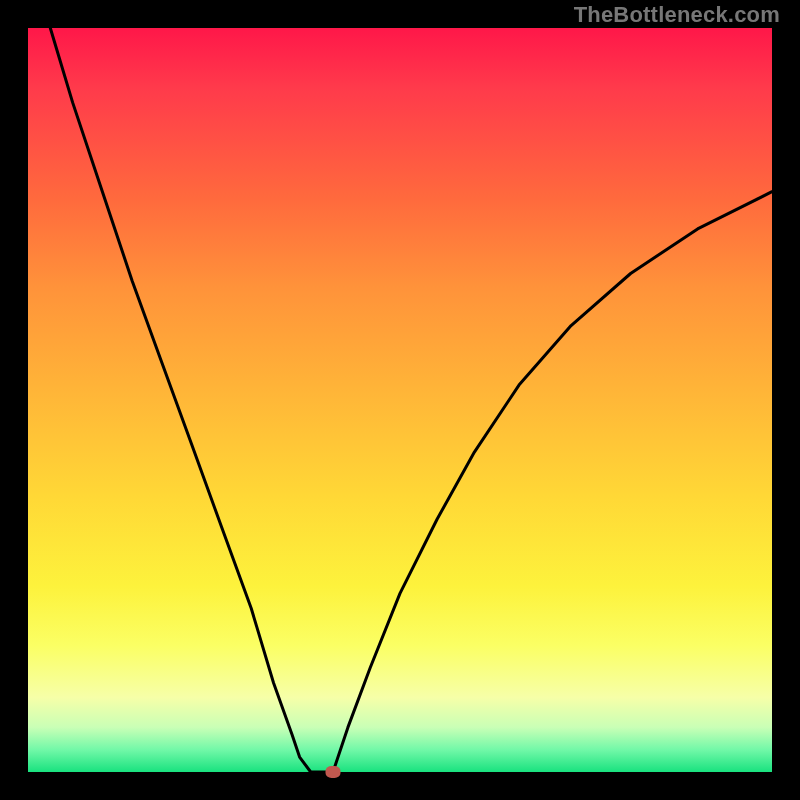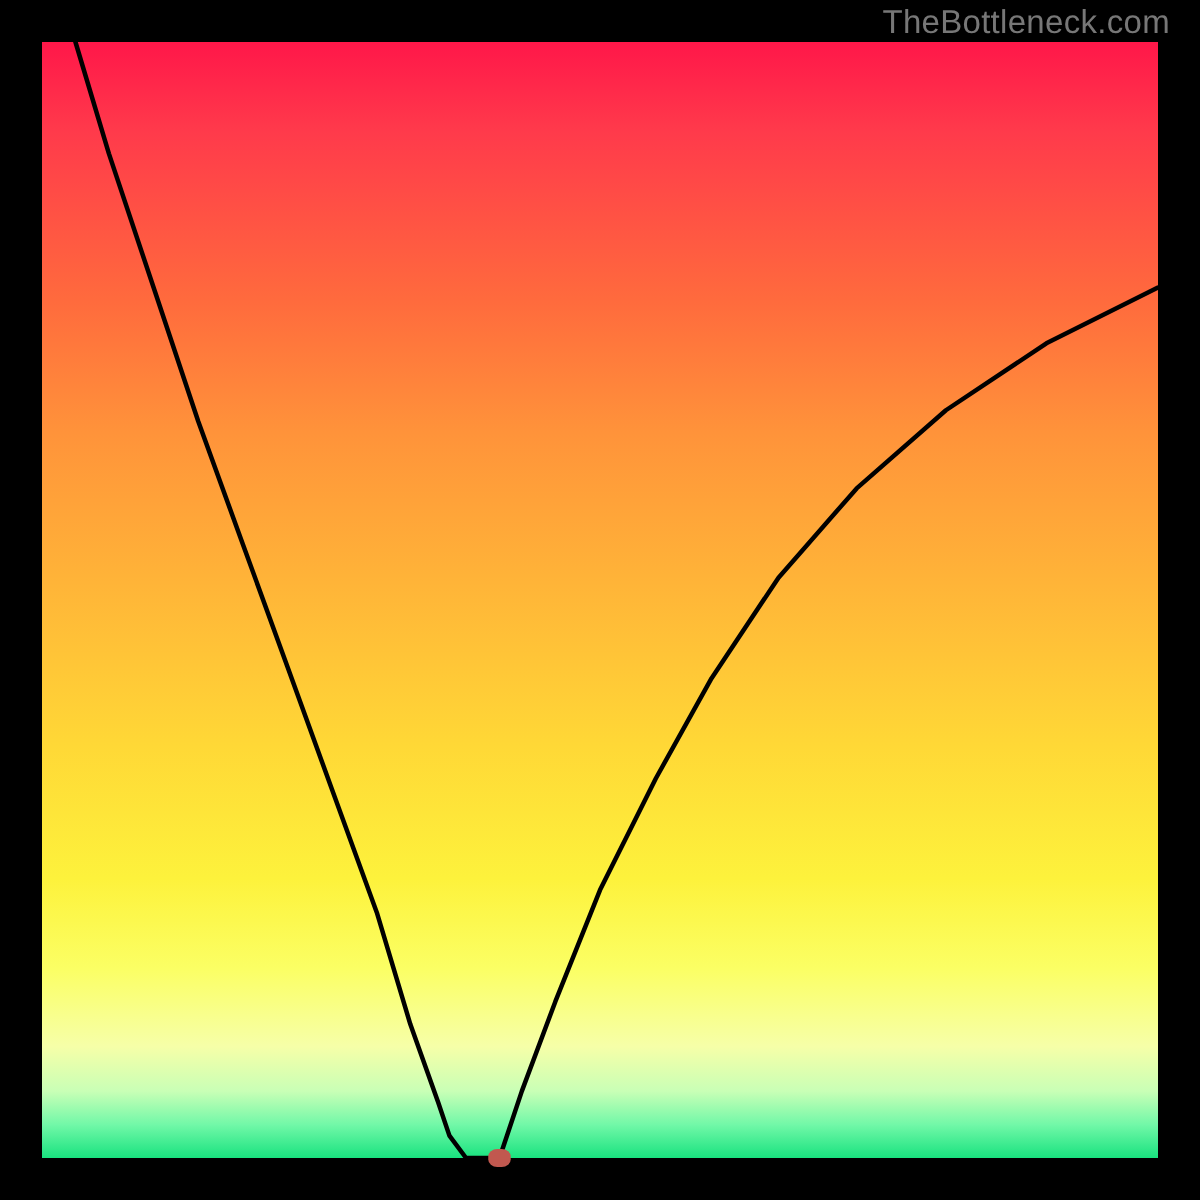--- a/index.html
+++ b/index.html
@@ -17,21 +17,21 @@
     height: 800px;
     background: #000;
   }
   .watermark {
     position: absolute;
     top: 2px;
     right: 20px;
     color: #777;
     font-size: 22px;
     letter-spacing: 0.2px;
-    font-weight: 400;
+    font-weight: 700;
     user-select: none;
   }
   .plot-area {
     position: absolute;
     left: 28px;
     top: 28px;
     width: 744px;
     height: 744px;
     
     background: linear-gradient(

